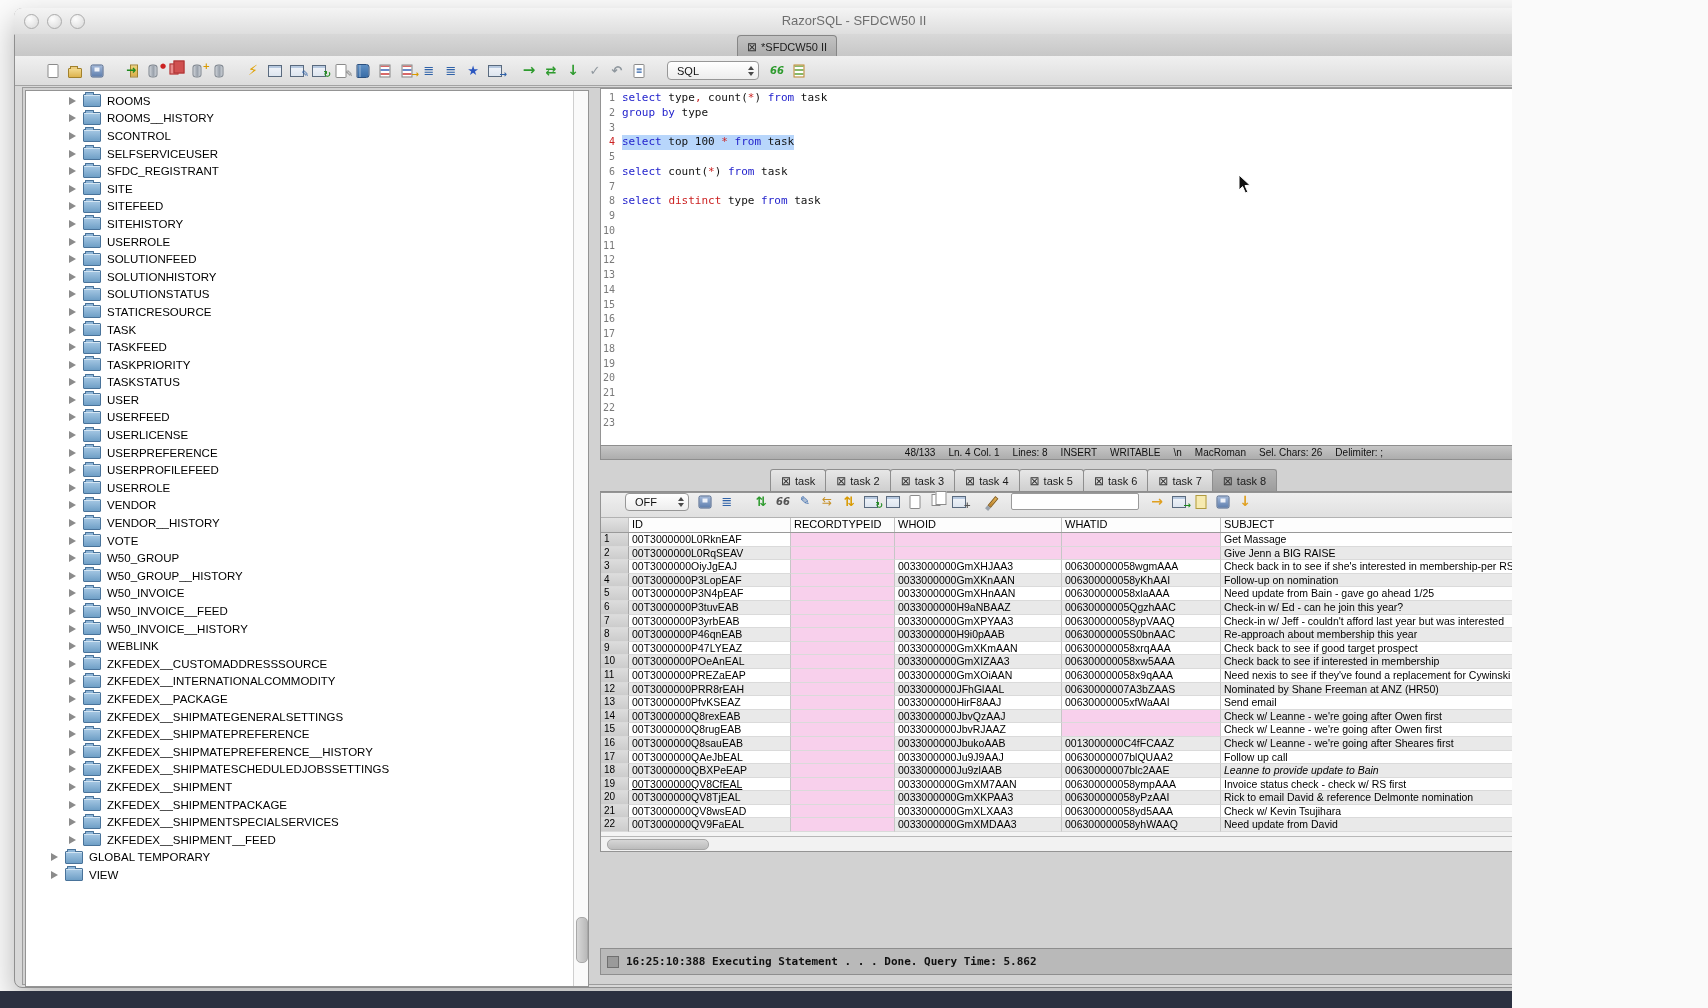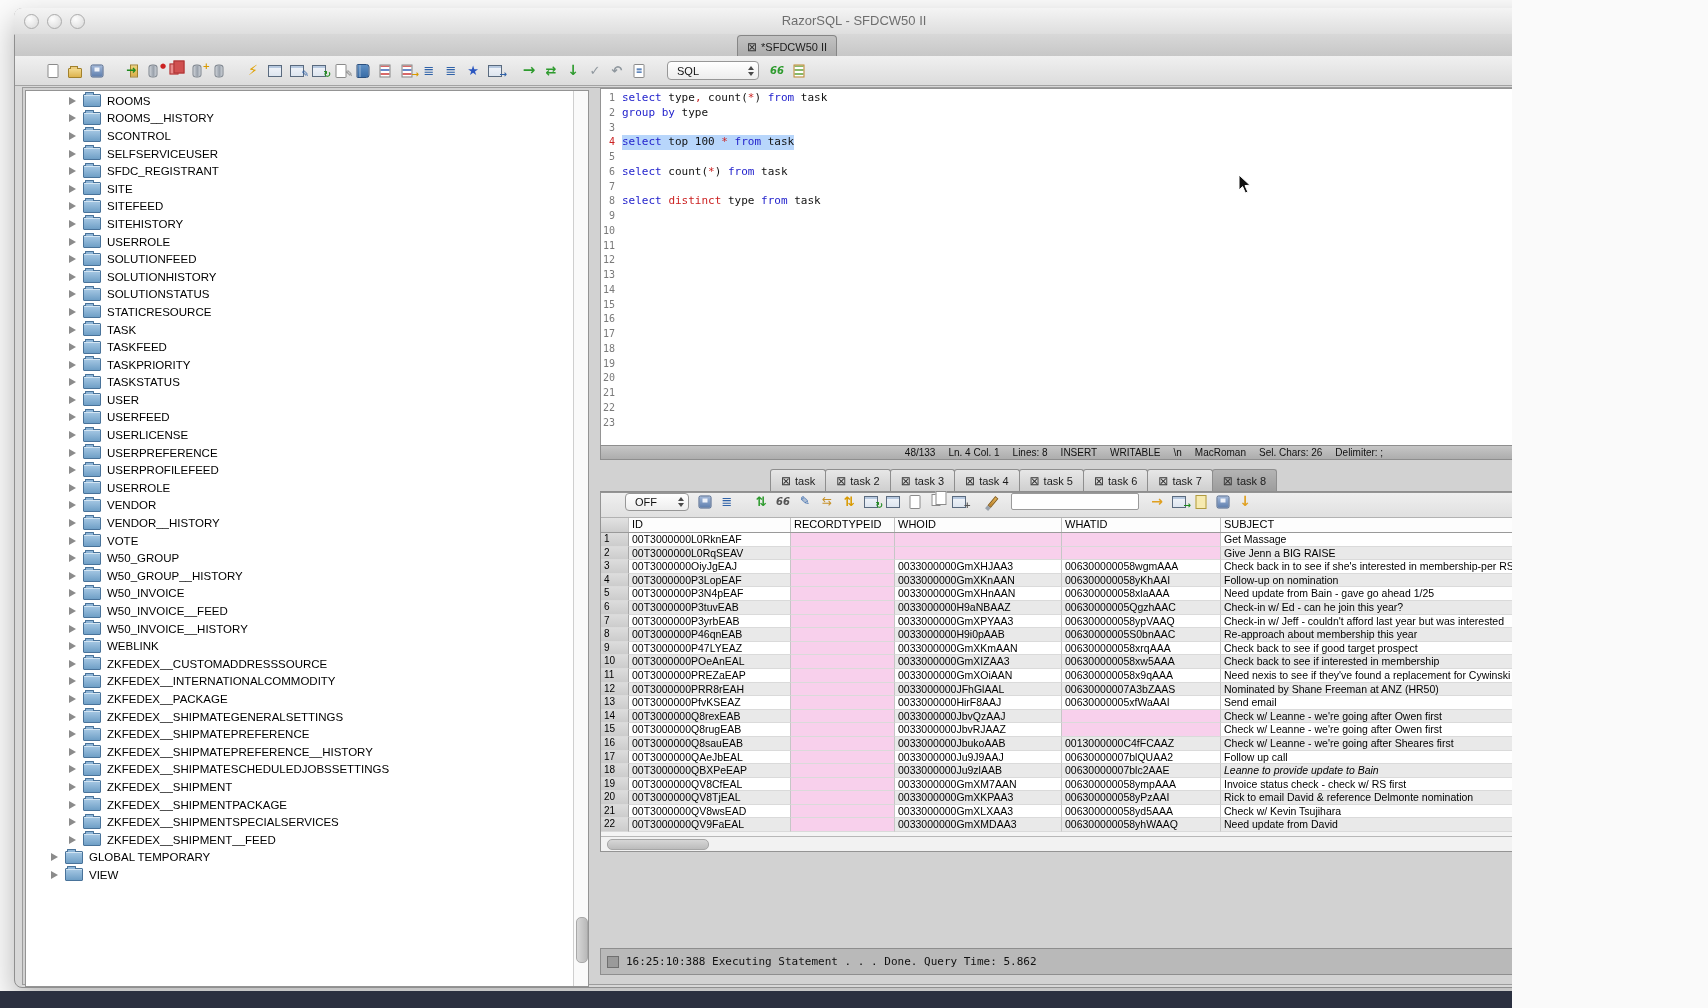--- a/index.html
+++ b/index.html
@@ -118,21 +118,21 @@
   .row-even{background:#fff;} .row-odd{background:#e9e9e9;}
   .nullcell{background:#f8d0ec !important;}
   .g-vscroll{position:absolute;top:25px;width:15px;background:#f4f4f4;border-left:1px solid #b8b8b8;}
   .hscroll{position:absolute;left:0;right:0;bottom:0;height:14px;background:#f2f2f2;border-top:1px solid #b8b8b8;}
   .hthumb{position:absolute;left:6px;top:2px;width:100px;height:9px;border-radius:5px;
           background:linear-gradient(#d6d6d6,#bcbcbc);border:1px solid #a6a6a6;}
 
   
   .statusbar{left:600px;top:948px;width:1088px;height:27px;background:#b9b9b9;border:1px solid #8e8e8e;
              box-sizing:border-box;display:flex;align-items:center;padding-left:6px;
-             font-family:"DejaVu Sans Mono",monospace;font-size:11px;color:#111;}
+             font-family:"DejaVu Sans Mono",monospace;font-size:11px;color:#111;font-weight:bold;}
   .status-sq{width:10px;height:10px;background:#9a9a9a;border:1px solid #6f6f6f;margin-right:7px;flex:none;}
 
   .dock-band{left:0;top:991px;width:1708px;height:17px;background:#2b3040;}
   .cursor{left:1238px;top:174px;}
 </style>
 </head>
 <body>
 
 <div class="screen">
 
@@ -812,21 +812,21 @@
           <div class="g-c rn" style="width: 28px;">18</div>
           <div class="g-c" style="width: 162px;">00T3000000QBXPeEAP</div>
           <div class="g-c nullcell" style="width: 104px;"></div>
           <div class="g-c" style="width: 167px;">0033000000Ju9zlAAB</div>
           <div class="g-c" style="width: 159px;">00630000007blc2AAE</div>
           <div class="g-c" style="width: 411px; font-style: italic;">Leanne to provide update to Bain</div>
           <div class="g-c" style="width: 20px;">200</div>
         </div>
         <div class="g-row row-even">
           <div class="g-c rn" style="width: 28px;">19</div>
-          <div class="g-c" style="width: 162px;">00T3000000QV8CfEAL</div>
+          <div class="g-c" style="width: 162px; text-decoration: underline;">00T3000000QV8CfEAL</div>
           <div class="g-c nullcell" style="width: 104px;"></div>
           <div class="g-c" style="width: 167px;">0033000000GmXM7AAN</div>
           <div class="g-c" style="width: 159px;">006300000058ympAAA</div>
           <div class="g-c" style="width: 411px;">Invoice status check - check w/ RS first</div>
           <div class="g-c" style="width: 20px;">200</div>
         </div>
         <div class="g-row row-odd">
           <div class="g-c rn" style="width: 28px;">20</div>
           <div class="g-c" style="width: 162px;">00T3000000QV8TjEAL</div>
           <div class="g-c nullcell" style="width: 104px;"></div>

